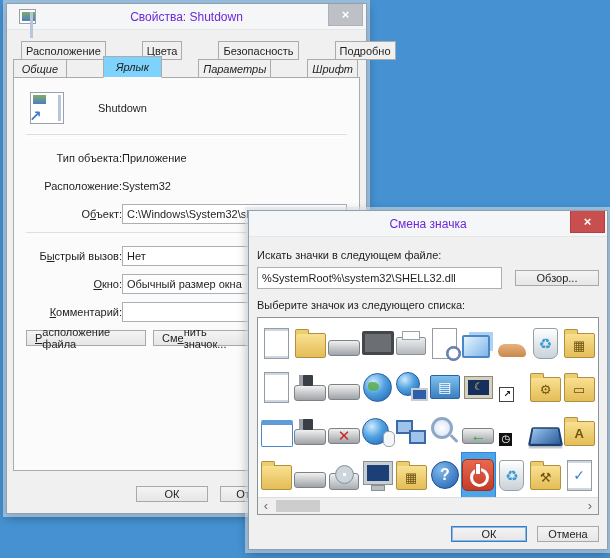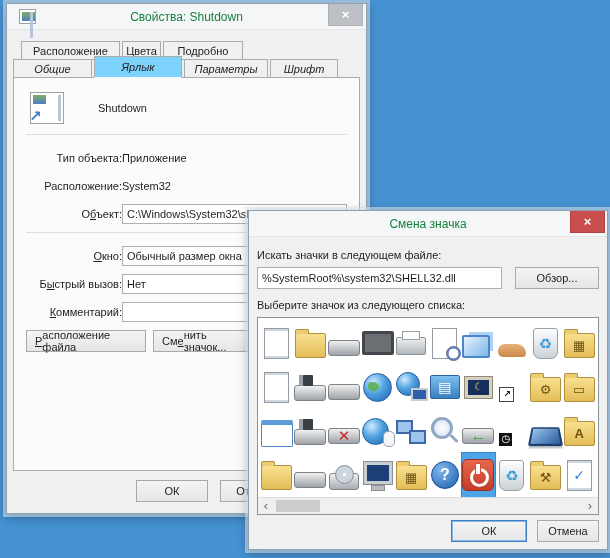--- a/index.html
+++ b/index.html
@@ -1,55 +1,55 @@
 <!DOCTYPE html>
 <html><head>
 <meta charset="utf-8">
 <style>
   html,body{margin:0;padding:0;width:610px;height:558px;overflow:hidden;
     font-family:"Liberation Sans","DejaVu Sans",sans-serif;font-size:11px;color:#1e1e1e;}
   body{background:#4591d1;position:relative;}
   .window{position:absolute;background:#f0f0f0;border:1px solid #8fa0af;
     box-shadow:0 0 0 3px rgba(220,228,235,.55),0 3px 10px rgba(0,0,0,.35);}
   .titlebar{height:25px;background:#f5f6f7;position:relative;display:flex;align-items:center;justify-content:center;border-bottom:1px solid #e4e6e8;}
-  .titlebar .title{font-size:12px;color:#15803d;}
+  .titlebar .title{font-size:12px;color:#6d28d9;}
   .close-btn{position:absolute;top:0;width:33px;height:21px;display:flex;align-items:center;justify-content:center;
     color:#fff;font-size:13px;font-weight:bold;cursor:default;}
   .close-inactive{right:3px;background:#bdc1c5;border:1px solid #aeb2b6;border-top:none;}
   .close-active{right:2px;background:#c94f4f;border:1px solid #b04040;border-top:none;}
 
   
   #props{left:6px;top:3px;width:359px;height:509px;z-index:1;}
   .tabs{position:relative;margin:11px 6px 0 6px;}
-  .tabrow{display:flex;}
+  .tabrow{display:flex;gap:34px;}
   .tab{height:19px;display:flex;align-items:center;justify-content:center;
     background:#f0f0f0;border:1px solid #ababab;margin-right:2px;padding:0 4px;box-sizing:border-box;}
   .tabrow1{margin-left:8px;}
   .tabrow2{margin-top:-1px;font-style:italic;}
   .tab.active{background:#7dd3fc;border-bottom:1px solid #fbfbfb;height:22px;margin-top:-3px;position:relative;z-index:3;}
-  .t-loc{width:99px}.t-col{width:39px}.t-sec{width:92px}.t-det{width:80px}
+  .t-loc{width:99px}.t-col{width:52px}.t-sec{width:92px}.t-det{width:80px}
   .t-gen{width:79px}.t-sho{width:88px}.t-opt{width:84px}.t-fon{width:68px}
   .tabpage{position:relative;margin:-1px 6px 0 6px;height:394px;background:#fbfbfb;border:1px solid #ababab;
     box-sizing:border-box;padding:10px 12px;z-index:2;}
   .hdr-row{display:flex;align-items:center;height:40px;}
   .app-icon{width:32px;height:30px;background:#fff;border:1px solid #98a0a8;position:relative;margin-left:4px;}
   .app-icon::before{content:"";position:absolute;top:2px;left:2px;width:13px;height:9px;background:linear-gradient(#7fae67,#4d7ec4);}
   .app-icon::after{content:"";position:absolute;top:2px;right:2px;width:3px;height:26px;background:#b7c6d8;}
   .app-arrow{position:absolute;left:-2px;bottom:-2px;color:#3f7ad0;font-size:15px;font-weight:bold;}
   .hdr-label{margin-left:34px;font-size:11px;}
   .etched{height:2px;border-top:1px solid #dfdfdf;border-bottom:1px solid #fff;margin:6px 0 10px 0;}
   .field-row{display:flex;align-items:center;margin-bottom:8px;min-height:20px;}
   .field-label{width:96px;flex:none;text-align:right;}
   .field-static{flex:1;}
   .tbox{flex:1;height:20px;background:#fff;border:1px solid #a8b0b8;box-sizing:border-box;
     display:flex;align-items:center;padding:0 4px;white-space:nowrap;overflow:hidden;}
   .dbox{flex:1;height:20px;background:#fdfdfd;border:1px solid #a8b0b8;box-sizing:border-box;
     display:flex;align-items:center;padding:0 4px;position:relative;}
   .dd-arrow{position:absolute;right:4px;color:#555;font-size:9px;}
-  .btn{background:linear-gradient(#f4f4f4,#e6e6e6);border:1px solid #a9a9a9;height:22px;
+  .btn{background:linear-gradient(#f4f4f4,#e6e6e6);border:1px solid #a9a9a9;height:16px;
     display:flex;align-items:center;justify-content:center;box-sizing:border-box;padding:0 8px;cursor:default;}
   .btn-row{display:flex;margin-top:4px;}
   .b-fileloc{width:120px;margin-right:7px;}
   .b-chicon{width:104px;}
   .ok-row{position:absolute;left:0;bottom:11px;width:100%;}
   .b-ok1{position:absolute;left:129px;bottom:0;width:72px;}
   .b-cancel1{position:absolute;left:213px;bottom:0;width:72px;}
   u{text-decoration:underline;}
 
   
@@ -145,20 +145,21 @@
   <div class="titlebar">
     <span class="app-icon" style="position:absolute;left:8px;top:5px;width:15px;height:13px;"></span>
     <span class="title">Свойства: Shutdown</span>
     <span class="close-btn close-inactive">×</span>
   </div>
 
   <div class="tabs">
     <div class="tabrow tabrow1">
       <div class="tab t-loc">Расположение</div>
       <div class="tab t-col">Цвета</div>
+      <div class="tab t-sec">Безопасность</div>
       <div class="tab t-det">Подробно</div>
     </div>
     <div class="tabrow tabrow2">
       <div class="tab t-gen">Общие</div>
       <div class="tab t-sho active">Ярлык</div>
       <div class="tab t-opt">Параметры</div>
       <div class="tab t-fon">Шрифт</div>
     </div>
   </div>
 
@@ -180,29 +181,29 @@
       <span class="field-static">System32</span>
     </div>
     <div class="field-row">
       <span class="field-label">О<u>б</u>ъект:</span>
       <span class="tbox">C:\Windows\System32\shutdown.exe /s /t 0</span>
     </div>
 
     <div class="etched"></div>
 
     <div class="field-row">
+      <span class="field-label">Б<u>ы</u>стрый вызов:</span>
+      <span class="tbox">Нет</span>
+    </div>
+    <div class="field-row">
       <span class="field-label"><u>О</u>кно:</span>
       <span class="dbox">
         <span>Обычный размер окна</span>
         <span class="dd-arrow">▾</span>
       </span>
-    </div>
-    <div class="field-row">
-      <span class="field-label">Б<u>ы</u>стрый вызов:</span>
-      <span class="tbox">Нет</span>
     </div>
     <div class="field-row">
       <span class="field-label"><u>К</u>омментарий:</span>
       <span class="tbox"></span>
     </div>
 
     <div class="btn-row">
       <div class="btn b-fileloc"><u>Р</u>асположение файла</div>
       <div class="btn b-chicon">См<u>е</u>нить значок...</div>
     </div>

